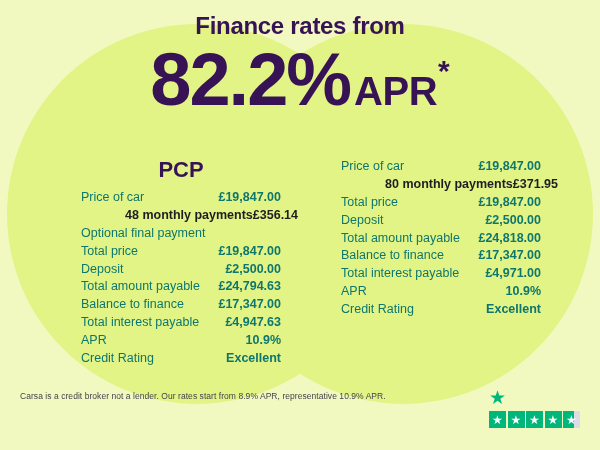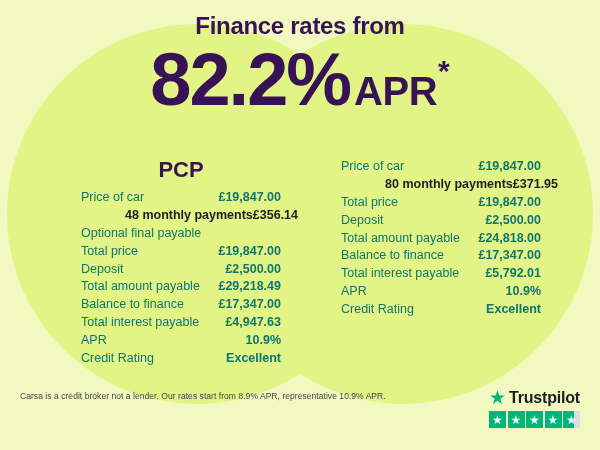--- a/index.html
+++ b/index.html
@@ -157,34 +157,34 @@
     <div>
       <div class="row">
           <span class="lbl">Price of car</span>
           <span class="val">£19,847.00</span>
         </div>
       <div class="row bold">
           <span class="lbl">48 monthly payments</span>
           <span class="val">£356.14</span>
         </div>
       <div class="row">
-          <span class="lbl">Optional final payable</span>
+          <span class="lbl">Optional final payment</span>
           <span class="val"></span>
         </div>
       <div class="row">
           <span class="lbl">Total price</span>
           <span class="val">£19,847.00</span>
         </div>
       <div class="row">
           <span class="lbl">Deposit</span>
           <span class="val">£2,500.00</span>
         </div>
       <div class="row">
           <span class="lbl">Total amount payable</span>
-          <span class="val">£29,218.49</span>
+          <span class="val">£24,794.63</span>
         </div>
       <div class="row">
           <span class="lbl">Balance to finance</span>
           <span class="val">£17,347.00</span>
         </div>
       <div class="row">
           <span class="lbl">Total interest payable</span>
           <span class="val">£4,947.63</span>
         </div>
       <div class="row">
@@ -219,41 +219,40 @@
       <div class="row">
           <span class="lbl">Total amount payable</span>
           <span class="val">£24,818.00</span>
         </div>
       <div class="row">
           <span class="lbl">Balance to finance</span>
           <span class="val">£17,347.00</span>
         </div>
       <div class="row">
           <span class="lbl">Total interest payable</span>
-          <span class="val">£5,792.01</span>
+          <span class="val">£4,971.00</span>
         </div>
       <div class="row">
           <span class="lbl">APR</span>
           <span class="val">10.9%</span>
         </div>
       <div class="row">
           <span class="lbl">Credit Rating</span>
           <span class="val">Excellent</span>
         </div>
     </div>
   </section>
 
   <div class="disclaimer">
     <div>Carsa is a credit broker not a lender. Our rates start from 8.9% APR, representative 10.9% APR.</div>
   </div>
 
   <div class="trustpilot">
     <div class="tp-logo">
       <span class="tp-logo-star">★</span>
-      <span class="tp-name">Trustpilot</span>
     </div>
     <div class="tp-stars">
       <span class="tp-cell">★</span>
       <span class="tp-cell">★</span>
       <span class="tp-cell">★</span>
       <span class="tp-cell">★</span>
       <span class="tp-cell" style="background: linear-gradient(90deg, rgb(0, 182, 122) 62%, rgb(220, 220, 230) 62%);">★</span>
     </div>
   </div>
 

